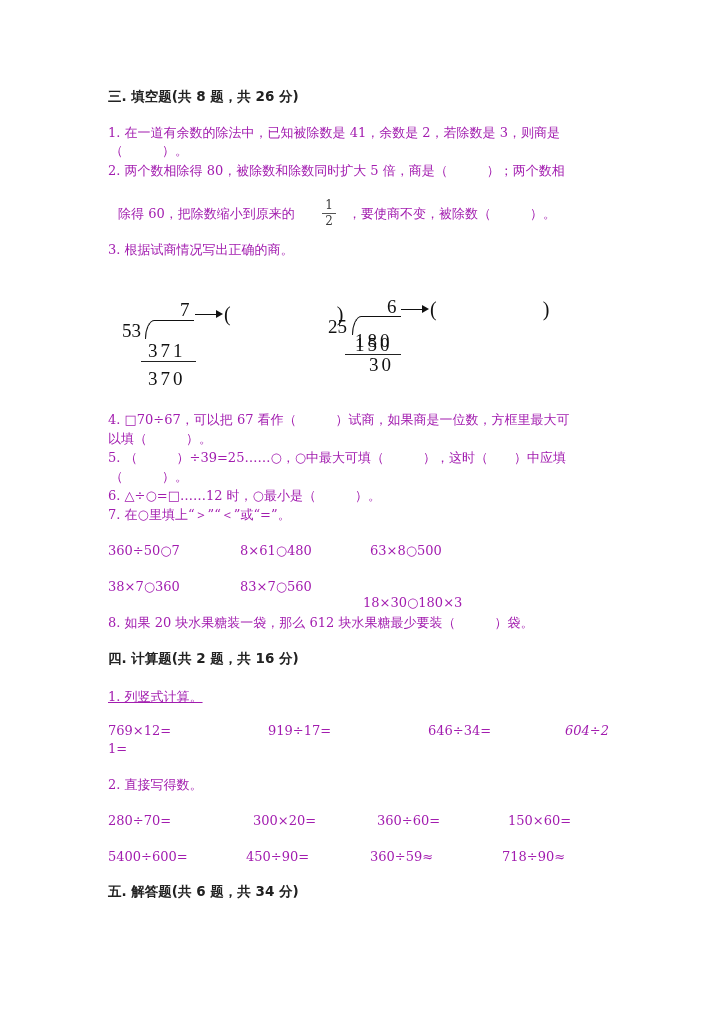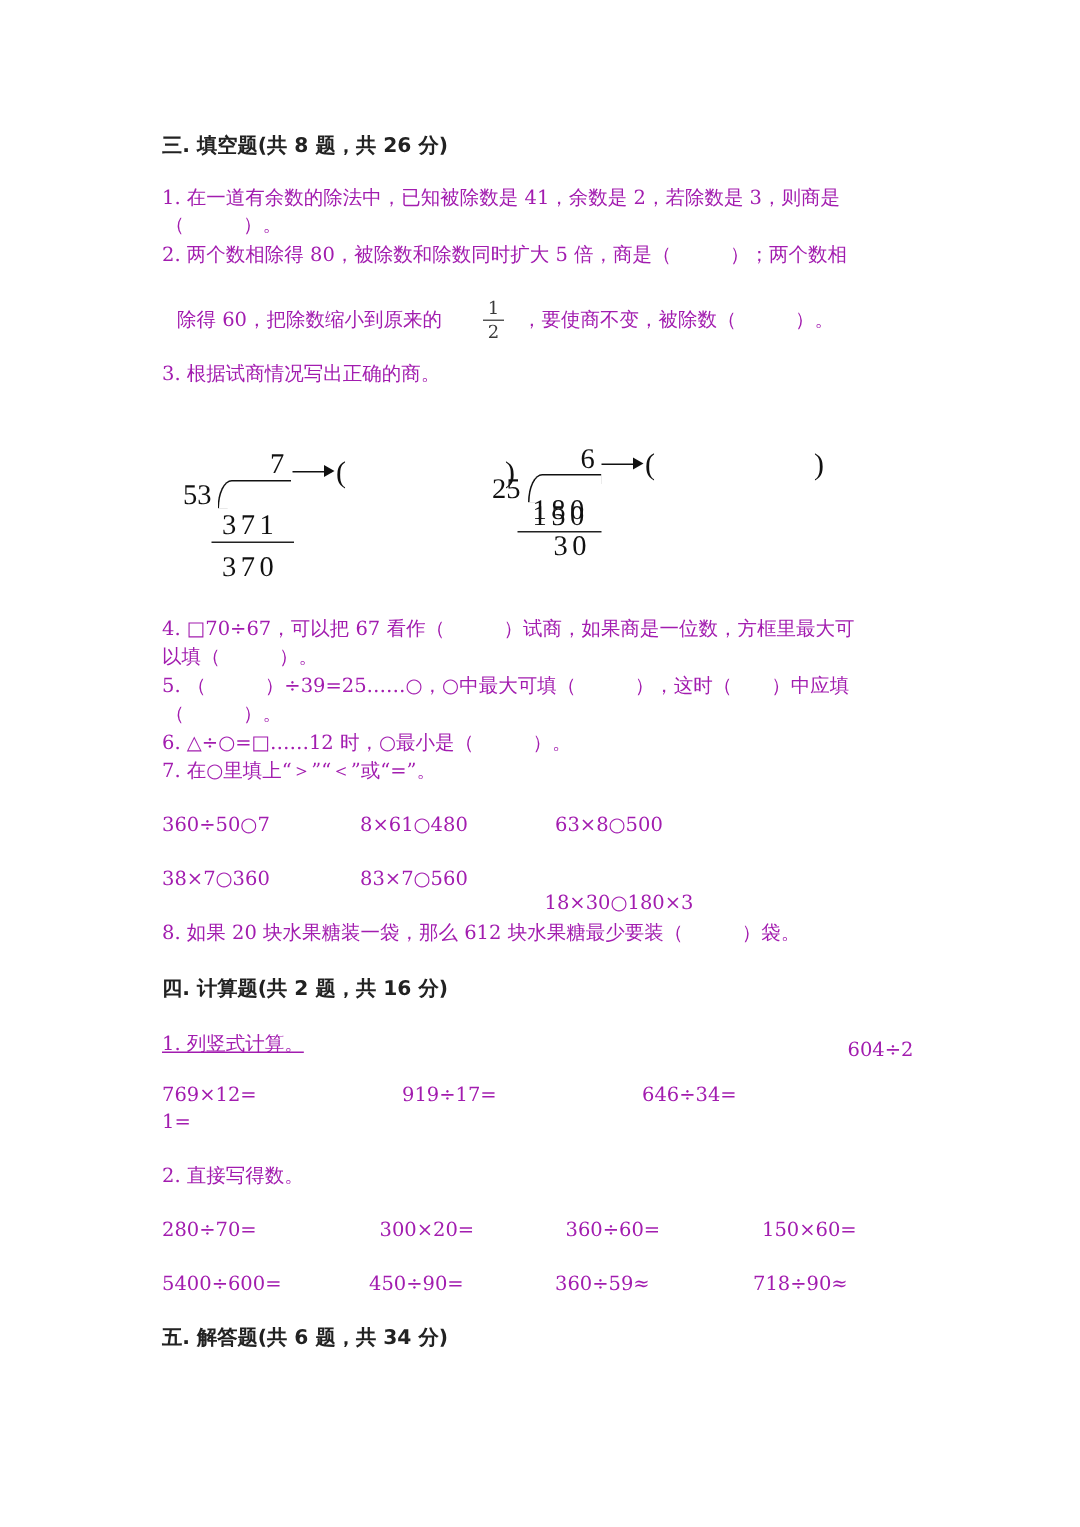--- a/index.html
+++ b/index.html
@@ -75,21 +75,21 @@
 <div class="abs t" style="left:363px;top:578px;margin-top:16px;">18×30○180×3</div>
 
 <div class="abs t" style="left:108px;top:614px;">8. 如果 20 块水果糖装一袋，那么 612 块水果糖最少要装（　　　）袋。</div>
 
 <div class="abs h" style="left:108px;top:650px;">四. 计算题(共 2 题，共 16 分)</div>
 <div class="abs t" style="left:108px;top:688px;text-decoration:underline;">1. 列竖式计算。</div>
 
 <div class="abs t" style="left:108px;top:722px;">769×12=</div>
 <div class="abs t" style="left:268px;top:722px;">919÷17=</div>
 <div class="abs t" style="left:428px;top:722px;">646÷34=</div>
-<div class="abs t" style="left:565px;top:692px;">604÷2</div>
+<div class="abs t" style="left:565px;top:722px;font-style:italic;">604÷2</div>
 <div class="abs t" style="left:108px;top:740px;">1=</div>
 
 <div class="abs t" style="left:108px;top:776px;">2. 直接写得数。</div>
 
 <div class="abs t" style="left:108px;top:812px;">280÷70=</div>
 <div class="abs t" style="left:253px;top:812px;">300×20=</div>
 <div class="abs t" style="left:377px;top:812px;">360÷60=</div>
 <div class="abs t" style="left:508px;top:812px;">150×60=</div>
 
 <div class="abs t" style="left:108px;top:848px;">5400÷600=</div>

